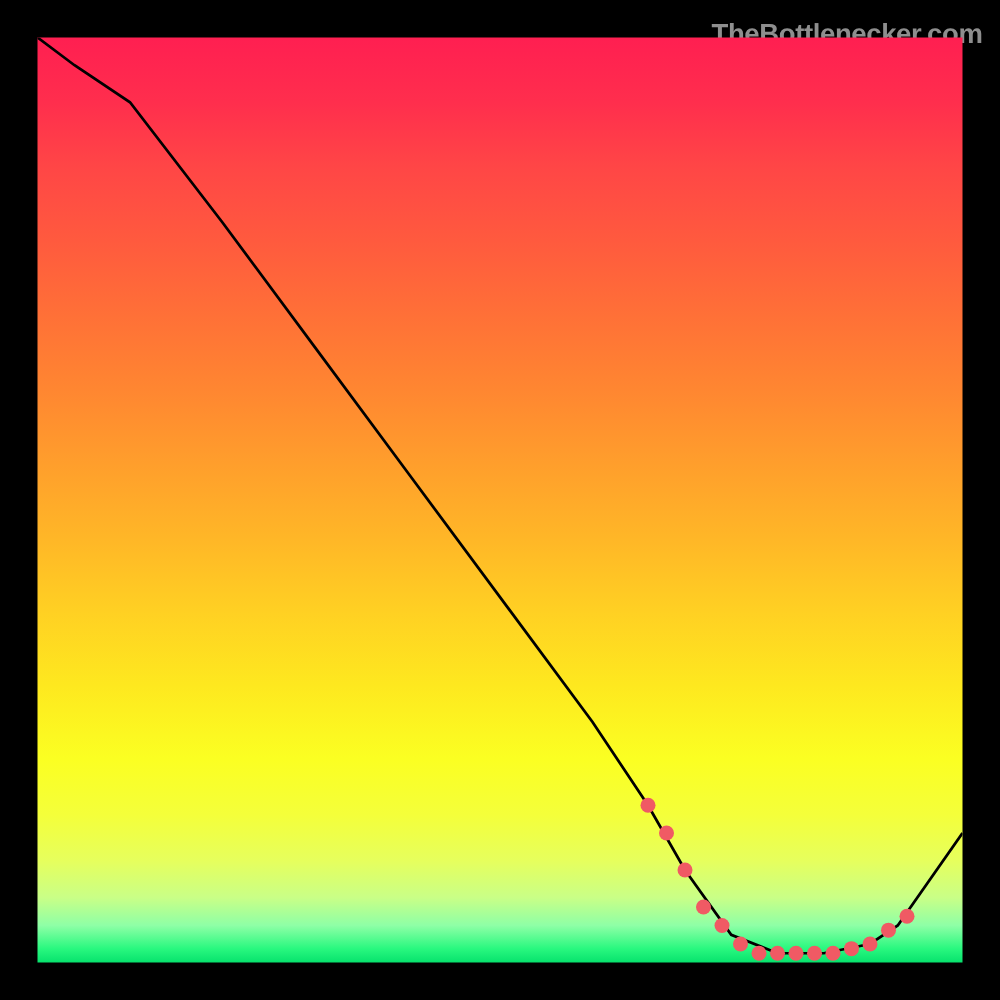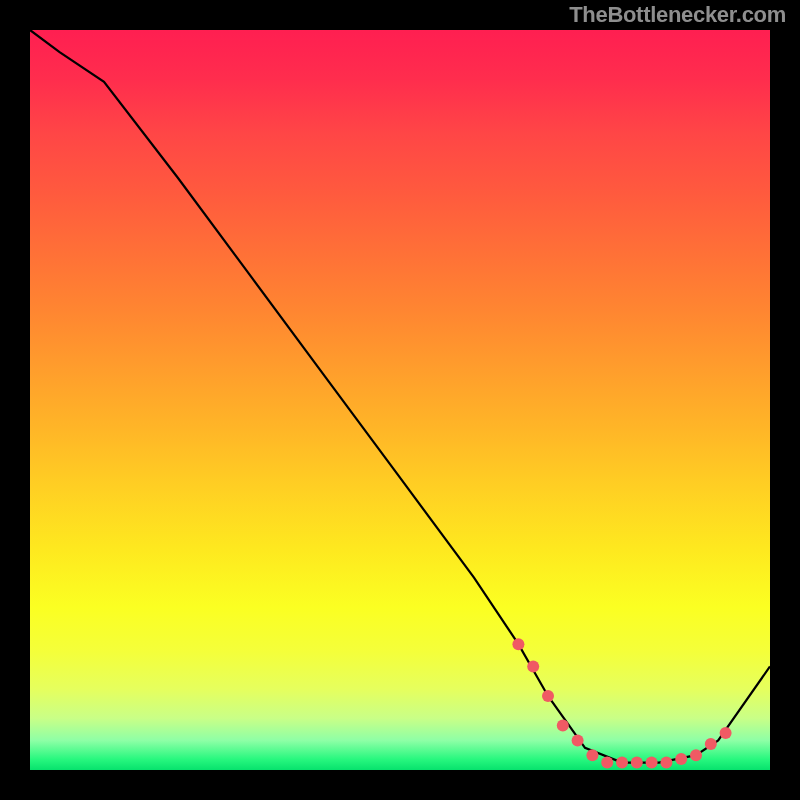--- a/index.html
+++ b/index.html
@@ -12,21 +12,21 @@
     font-family: Arial, Helvetica, sans-serif;
   }
   .frame {
     position: relative;
     width: 800px;
     height: 800px;
     background: #000;
   }
   .attribution {
     position: absolute;
-    top: 2px;
+    top: 14px;
     right: 14px;
     font-size: 22px;
     font-weight: 700;
     color: #8e8e8e;
     letter-spacing: -0.3px;
   }
   .plot-area {
     position: absolute;
     left: 30px;
     top: 30px;

